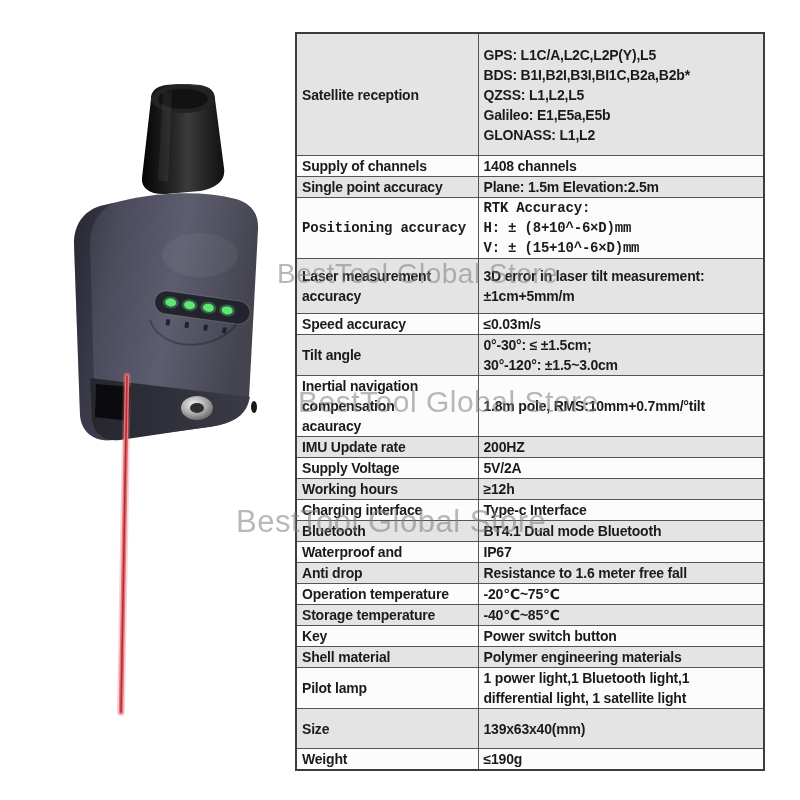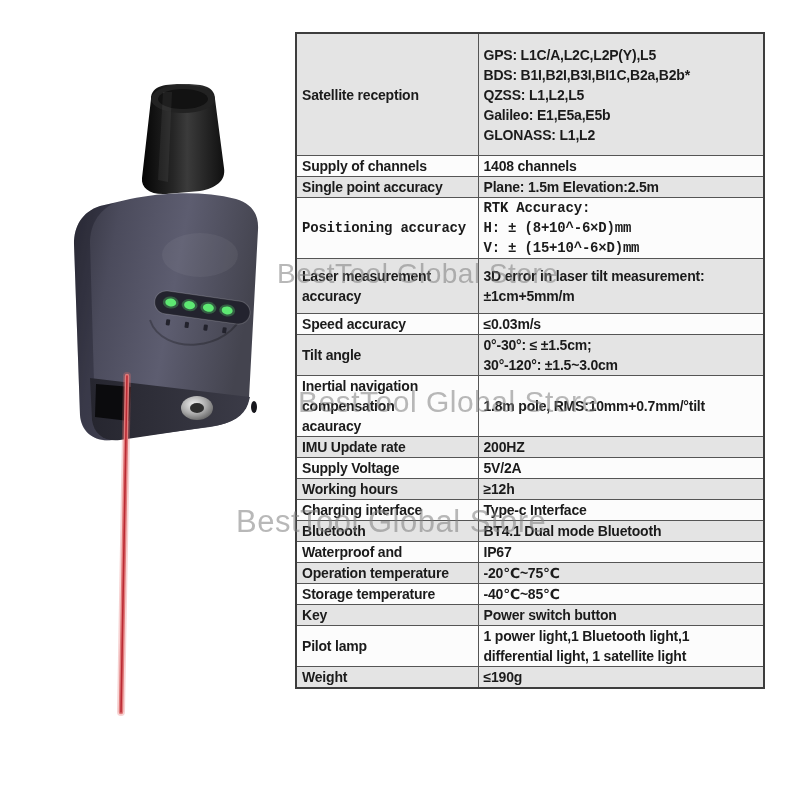--- a/index.html
+++ b/index.html
@@ -200,37 +200,49 @@
         </tr>
         <tr>
           <td>Bluetooth</td>
           <td>BT4.1 Dual mode Bluetooth</td>
         </tr>
         <tr>
           <td>Waterproof and</td>
           <td>IP67</td>
         </tr>
         <tr>
+          <td>Anti drop</td>
+          <td>Resistance to 1.6 meter free fall</td>
+        </tr>
+        <tr>
           <td>Operation temperature</td>
           <td>-20℃~75℃</td>
         </tr>
         <tr>
           <td>Storage temperature</td>
           <td>-40℃~85℃</td>
         </tr>
         <tr>
           <td>Key</td>
           <td>Power switch button</td>
+        </tr>
+        <tr>
+          <td>Shell material</td>
+          <td>Polymer engineering materials</td>
         </tr>
         <tr>
           <td>Pilot lamp</td>
           <td>1 power light,1 Bluetooth light,1
 differential light, 1 satellite light</td>
         </tr>
         <tr>
+          <td>Size</td>
+          <td>139x63x40(mm)</td>
+        </tr>
+        <tr>
           <td>Weight</td>
           <td>≤190g</td>
         </tr>
       </tbody>
   </table>
 </div>
 
 <div class="watermark wm1">BestTool Global Store</div>
 <div class="watermark wm2">BestTool Global Store</div>
 <div class="watermark wm3">BestTool Global Store</div>

